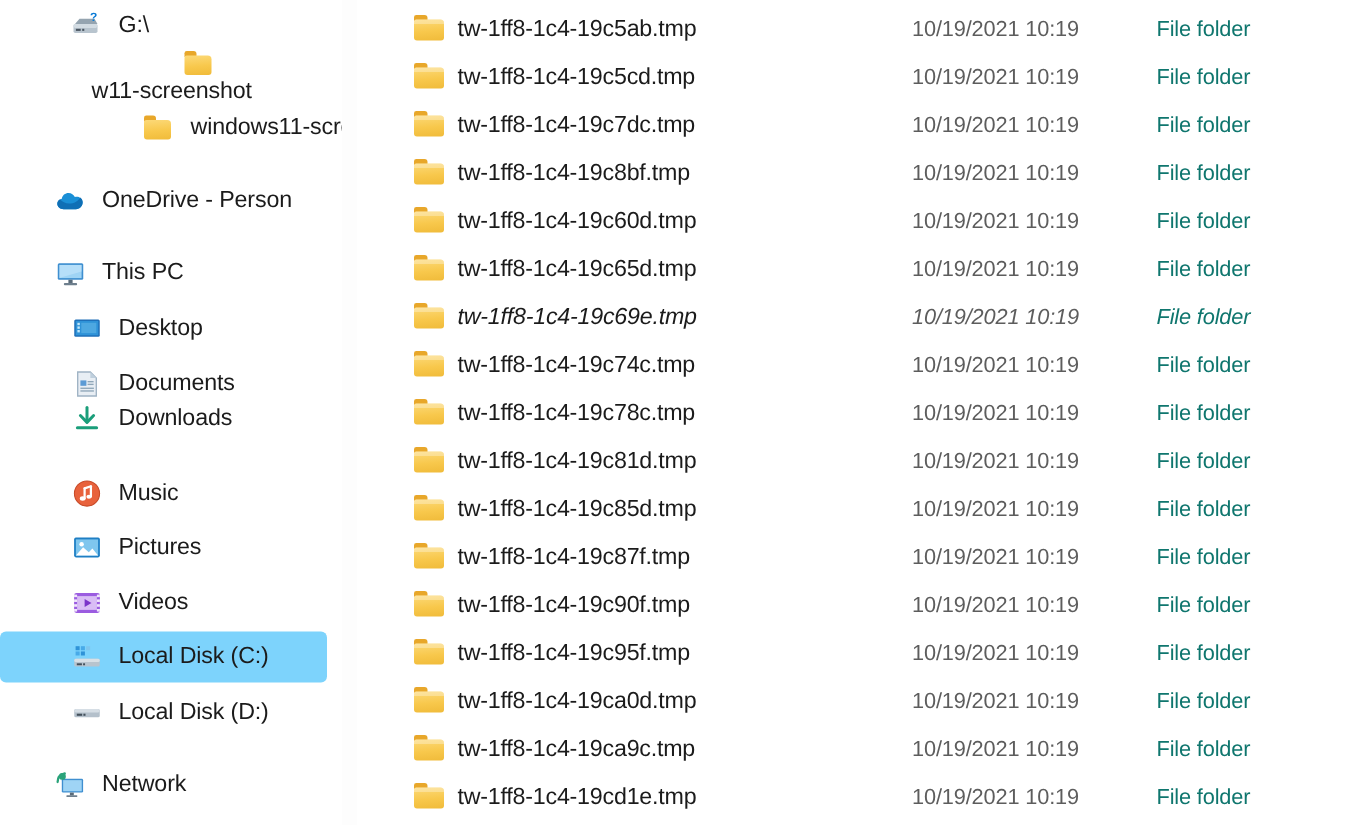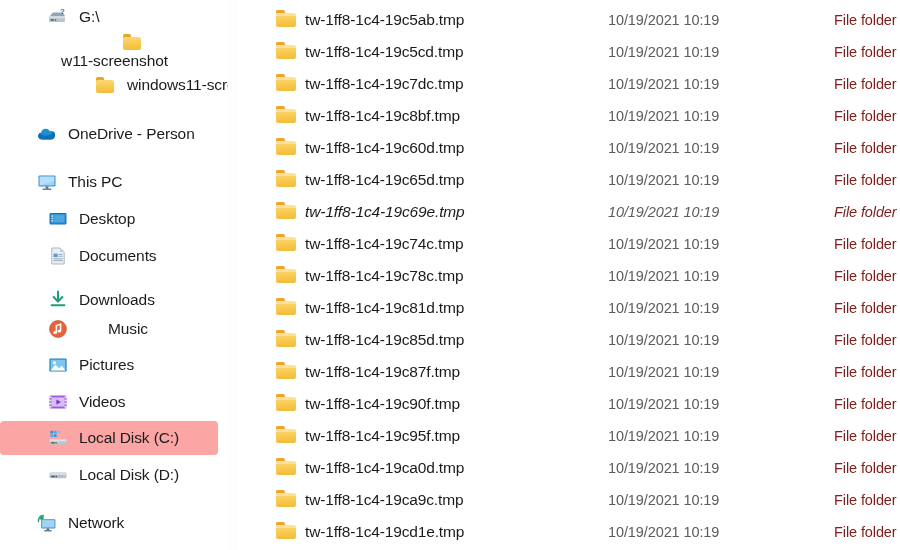--- a/index.html
+++ b/index.html
@@ -42,21 +42,21 @@
     position: absolute;
     left: 0;
     width: 218px;
     height: 34px;
     display: flex;
     align-items: center;
     border-radius: 4px;
     box-sizing: border-box;
   }
   .nav-item.selected {
-    background: #fca5a5;
+    background: #7dd3fc;
   }
 
   .nav-icon {
     position: relative;
     width: 20px;
     height: 20px;
     flex: 0 0 20px;
     display: block;
   }
 
@@ -130,23 +130,23 @@
   .cell-date {
     position: absolute;
     left: 370px;
     font-size: 14.5px;
     color: #5d5d5d;
     white-space: nowrap;
     letter-spacing: -0.1px;
   }
   .cell-type {
     position: absolute;
-    left: 596px;
+    left: 533px;
     font-size: 14.5px;
-    color: #7f1d1d;
+    color: #0f766e;
     white-space: nowrap;
     letter-spacing: -0.1px;
   }
 
   
   .folder-ico {
     position: relative;
     width: 21px;
     height: 18px;
   }
@@ -291,31 +291,31 @@
               <path d="M12.2 2 L16.2 6 L12.2 6 Z" fill="#bfcfdd"></path>
               <rect x="5.6" y="7.6" width="4" height="3.6" fill="#5b9bd5"></rect>
               <rect x="10.4" y="8" width="4" height="0.9" fill="#8fa6b8"></rect>
               <rect x="10.4" y="9.8" width="4" height="0.9" fill="#8fa6b8"></rect>
               <rect x="5.6" y="12.4" width="9" height="0.9" fill="#8fa6b8"></rect>
               <rect x="5.6" y="14.2" width="9" height="0.9" fill="#8fa6b8"></rect>
             </svg>
           </span>
           <span class="nav-label">Documents</span>
         </div>
-        <div class="nav-item depth-1" style="top: 275px; align-items: flex-end;">
+        <div class="nav-item depth-1" style="top: 262px;">
           <span class="nav-icon">
             <svg class="ico-svg" viewBox="0 0 20 20" xmlns="http://www.w3.org/2000/svg">
               <path d="M10 2.6 L10 11.4" stroke="#1a9e7a" stroke-width="2" stroke-linecap="round"></path>
               <path d="M5.6 8 L10 12.6 L14.4 8" fill="none" stroke="#1a9e7a" stroke-width="2" stroke-linecap="round" stroke-linejoin="round"></path>
               <path d="M3.6 16.2 L16.4 16.2" stroke="#1a9e7a" stroke-width="2" stroke-linecap="round"></path>
             </svg>
           </span>
           <span class="nav-label">Downloads</span>
         </div>
-        <div class="nav-item depth-1" style="top: 312px; gap: 29px;">
+        <div class="nav-item depth-1" style="top: 312px;">
           <span class="nav-icon">
             <svg class="ico-svg" viewBox="0 0 20 20" xmlns="http://www.w3.org/2000/svg">
               <circle cx="10" cy="10" r="8.4" fill="#e8623c"></circle>
               <circle cx="10" cy="10" r="8.4" fill="none" stroke="#c74a28" stroke-width="0.7"></circle>
               <path d="M12.6 5.2 L12.6 12.1" stroke="#ffffff" stroke-width="1.5" stroke-linecap="round"></path>
               <path d="M8.4 6.6 L8.4 13.3" stroke="#ffffff" stroke-width="1.5" stroke-linecap="round"></path>
               <path d="M8.4 6.6 L12.6 5.2" stroke="#ffffff" stroke-width="1.5" stroke-linecap="round"></path>
               <ellipse cx="7.1" cy="13.4" rx="1.9" ry="1.5" fill="#ffffff"></ellipse>
               <ellipse cx="11.3" cy="12.2" rx="1.7" ry="1.35" fill="#ffffff"></ellipse>
             </svg>

